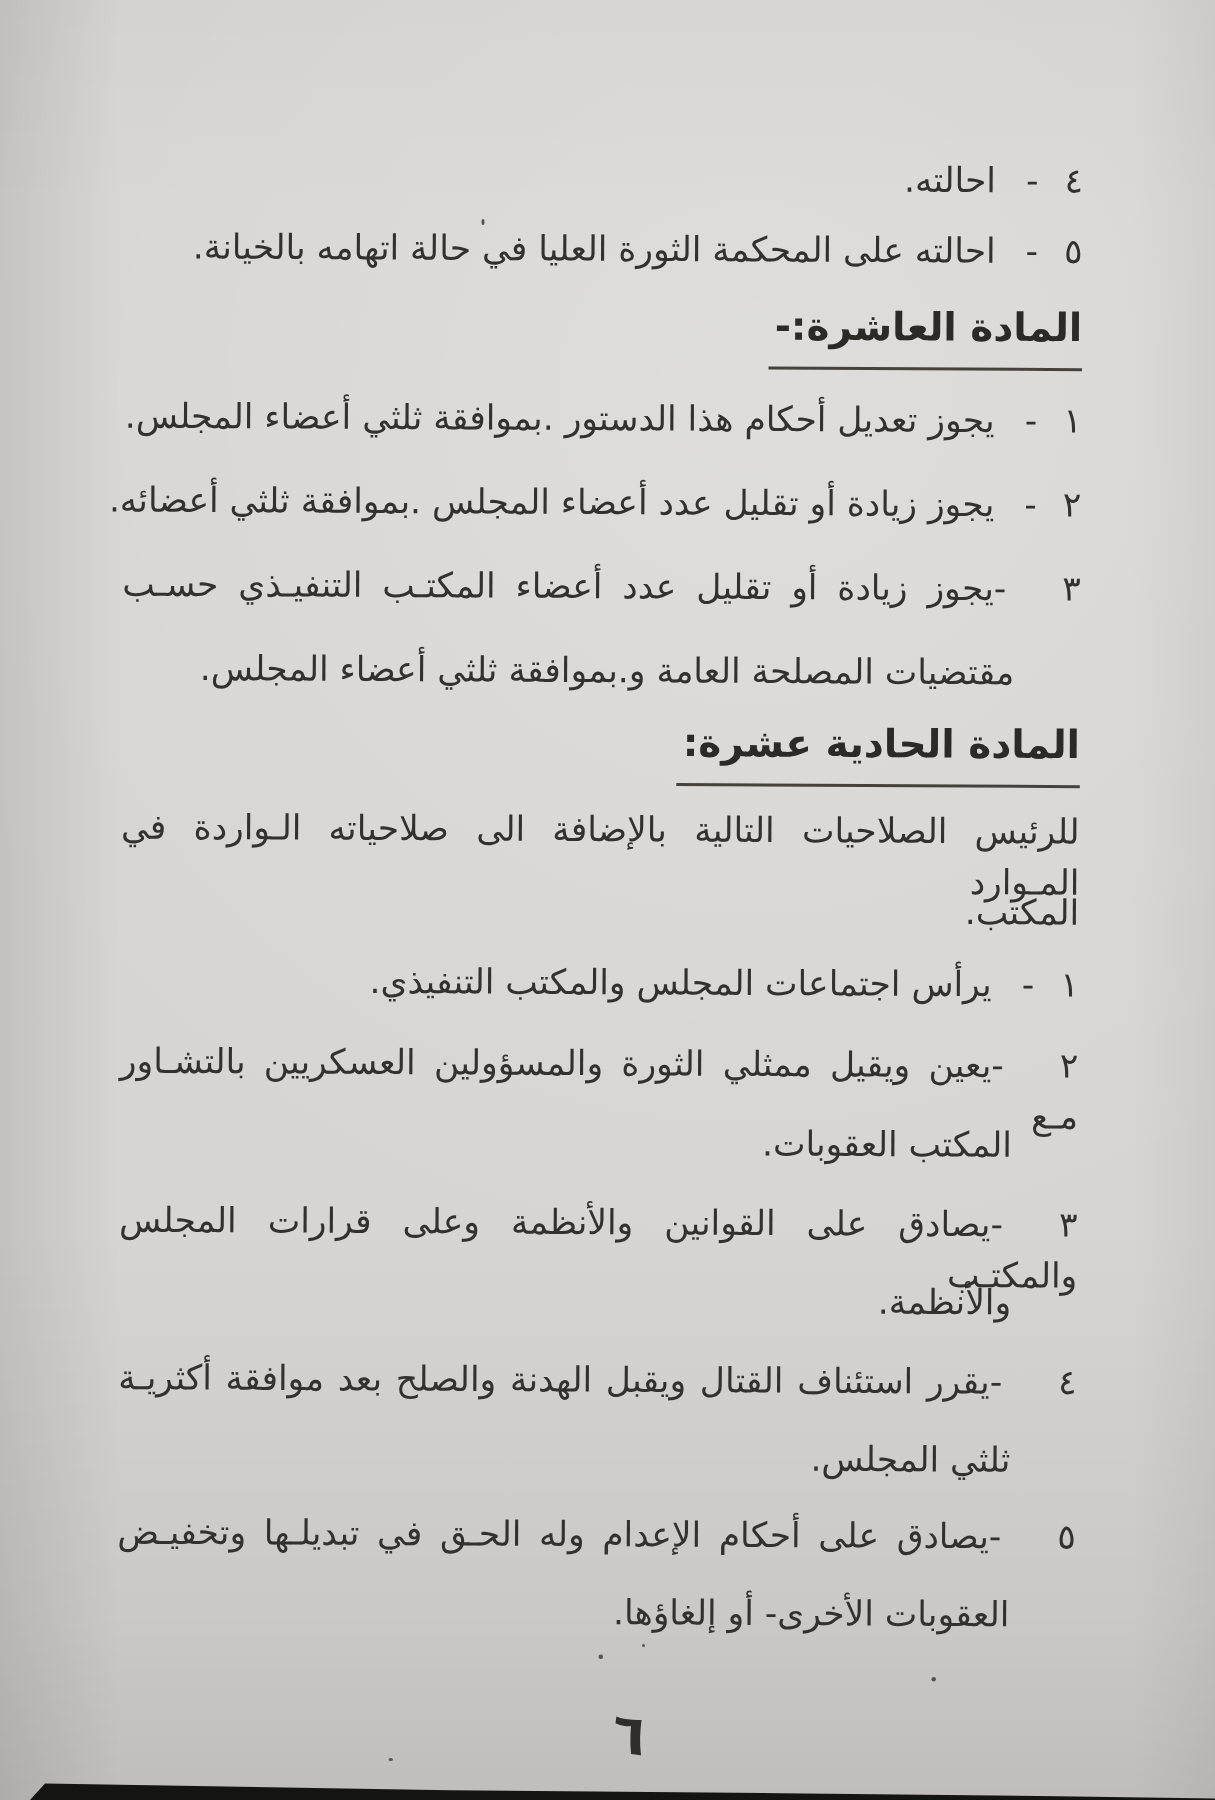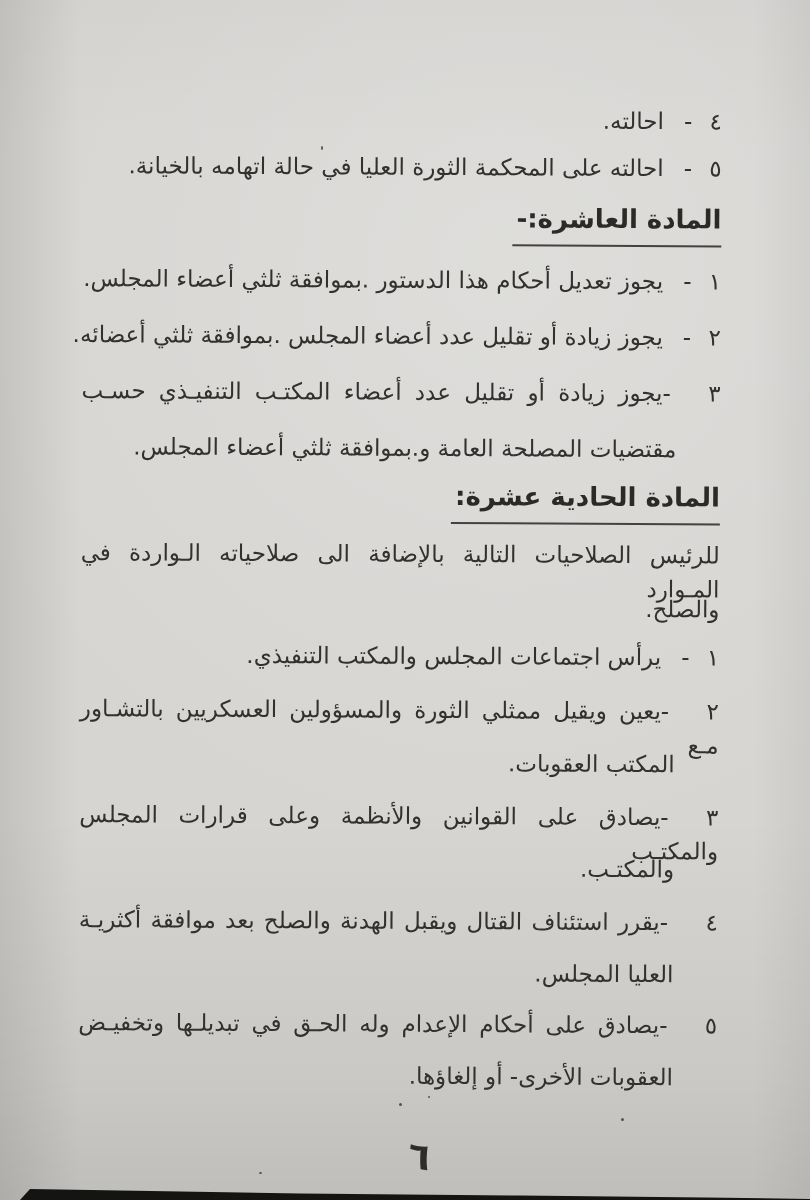--- a/index.html
+++ b/index.html
@@ -60,35 +60,35 @@
   <div class="ln" style="top:319px"><span class="mk">٢ -</span><span>يجوز زيادة أو تقليل عدد أعضاء المجلس .بموافقة ثلثي أعضائه.</span></div>
 
   <div class="ln stretch" style="top:375px"><span class="mk">٣ -</span><span>يجوز زيادة أو تقليل عدد أعضاء المكتـب التنفيـذي حسـب</span></div>
 
   <div class="ln cont" style="top:431px"><span>مقتضيات المصلحة العامة و.بموافقة ثلثي أعضاء المجلس.</span></div>
 
   <div class="ln hd" style="top:479px"><span class="hd-in">المادة الحادية عشرة:</span></div>
 
   <div class="ln stretch" style="top:537px"><span>للرئيس الصلاحيات التالية بالإضافة الى صلاحياته الـواردة في المـوارد</span></div>
 
-  <div class="ln" style="top:591px"><span>والصلح.</span></div>
+  <div class="ln" style="top:591px"><span>المكتب.</span></div>
 
   <div class="ln" style="top:639px"><span class="mk">١ -</span><span>يرأس اجتماعات المجلس والمكتب التنفيذي.</span></div>
 
   <div class="ln stretch" style="top:693px"><span class="mk">٢ -</span><span>يعين ويقيل ممثلي الثورة والمسؤولين العسكريين بالتشـاور مـع</span></div>
 
   <div class="ln cont" style="top:746px"><span>المكتب العقوبات.</span></div>
 
   <div class="ln stretch" style="top:799px"><span class="mk">٣ -</span><span>يصادق على القوانين والأنظمة وعلى قرارات المجلس والمكتـب</span></div>
 
-  <div class="ln cont" style="top:851px"><span>والمكتـب.</span></div>
+  <div class="ln cont" style="top:851px"><span>والأنظمة.</span></div>
 
   <div class="ln stretch" style="top:904px"><span class="mk">٤ -</span><span>يقرر استئناف القتال ويقبل الهدنة والصلح بعد موافقة أكثريـة</span></div>
 
-  <div class="ln cont" style="top:956px"><span>العليا المجلس.</span></div>
+  <div class="ln cont" style="top:956px"><span>ثلثي المجلس.</span></div>
 
   <div class="ln stretch" style="top:1007px"><span class="mk">٥ -</span><span>يصادق على أحكام الإعدام وله الحـق في تبديلـها وتخفيـض</span></div>
 
   <div class="ln cont" style="top:1059px"><span>العقوبات الأخرى- أو إلغاؤها.</span></div>
 
 </div>
 
 <div id="pageno">٦</div>
 
 <div class="speck" style="left:399px;top:1103px;width:3px;height:3px;"></div>

